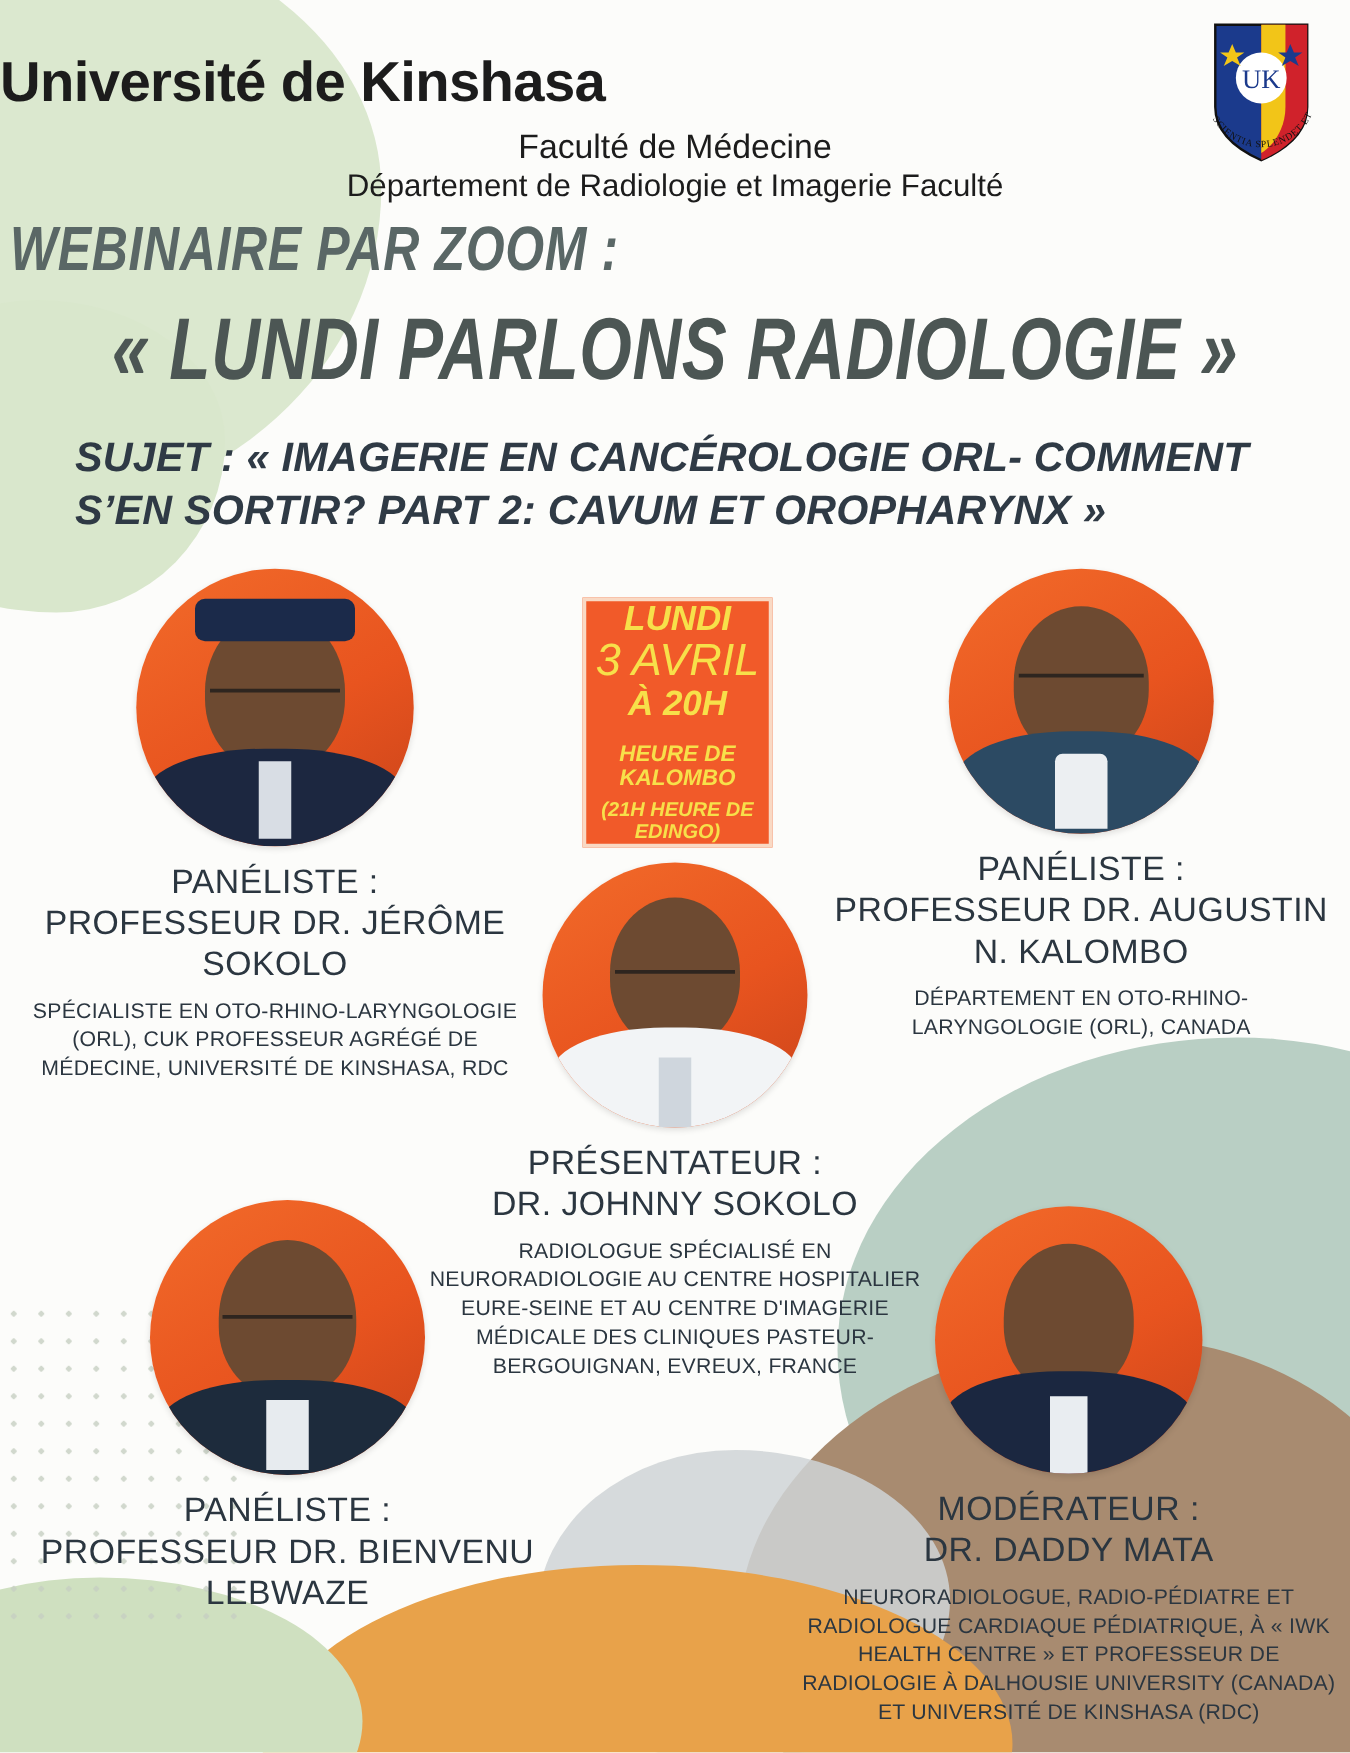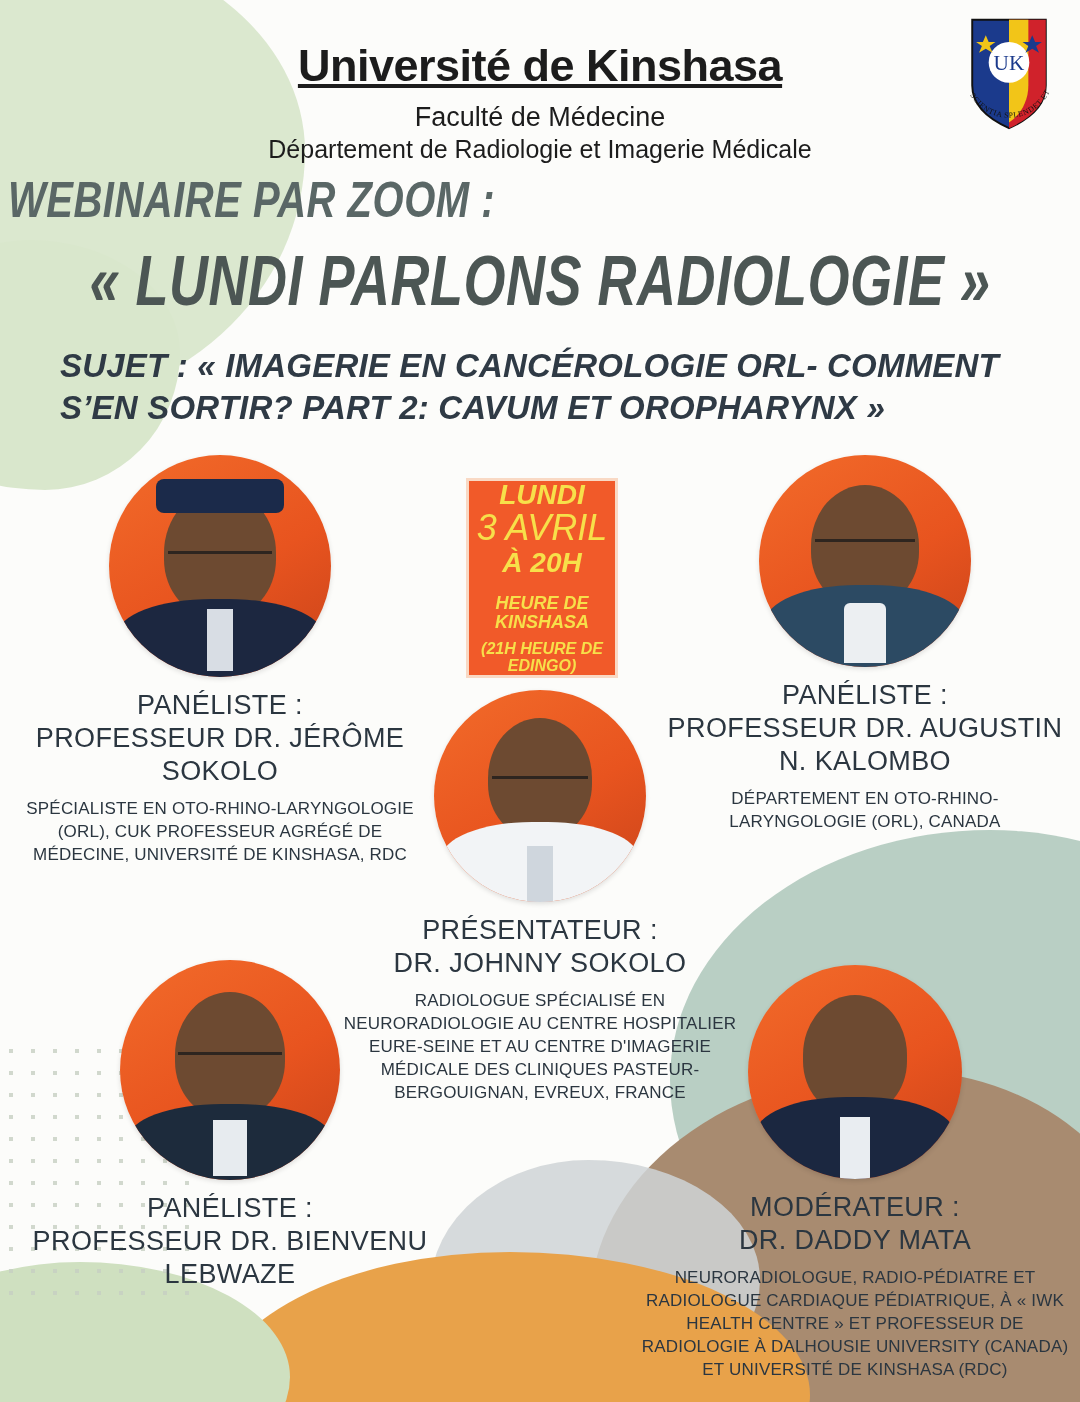--- a/index.html
+++ b/index.html
@@ -72,26 +72,25 @@
 
   
   .content { position: relative; z-index: 4; }
 
   .crest {
     position: absolute; right: 22px; top: 14px;
     width: 98px; height: 120px;
   }
 
   .uni-title {
-    text-align: center;
+    text-align: left;
     font-size: 45px; font-weight: bold;
     color: #1c1c1c;
     letter-spacing: -.5px;
     padding-top: 40px;
-    text-decoration: underline;
   }
   .faculty {
     text-align: center;
     font-size: 27px; color: #1c1c1c;
     margin-top: 10px;
   }
   .dept {
     text-align: center;
     font-size: 25px; color: #1c1c1c;
     margin-top: 2px;
@@ -219,32 +218,32 @@
         <polygon points="74,22 77,29 84,29 78,33 81,40 74,36 67,40 70,33 64,29 71,29" fill="#1b3a8c"></polygon>
         <path id="mottoPath" d="M8 80 A46 46 0 0 0 92 80" fill="none"></path>
         <text font-size="8" fill="#111" font-family="'Liberation Serif', serif" letter-spacing="0.6">
           <textPath href="#mottoPath" startOffset="4%">SCIENTIA SPLENDET ET CONSCIENTIA</textPath>
         </text>
       </svg>
     </div>
 
     <div class="uni-title">Université de Kinshasa</div>
     <div class="faculty">Faculté de Médecine</div>
-    <div class="dept">Département de Radiologie et Imagerie Médicale</div>
+    <div class="dept">Département de Radiologie et Imagerie Faculté</div>
 
     <div class="webinar-line">WEBINAIRE PAR ZOOM :</div>
     <div class="main-title">« LUNDI PARLONS RADIOLOGIE »</div>
     <div class="subject">SUJET : « IMAGERIE EN CANCÉROLOGIE ORL- COMMENT S’EN SORTIR? PART 2: CAVUM ET OROPHARYNX »</div>
 
     <div class="date-badge">
       <div class="d1">LUNDI</div>
       <div class="d2">3 AVRIL</div>
       <div class="d3">À 20H</div>
       <div class="d4">HEURE DE</div>
-      <div class="d5">KINSHASA</div>
+      <div class="d5">KALOMBO</div>
       <div class="d6">(21H HEURE DE EDINGO)</div>
     </div>
 
     <div class="person" id="p-sokolo">
       <div class="avatar" style="width:222px;height:222px;">
         <div class="head" style="width:112px;height:128px;top:34px;"></div>
         <div class="body" style="width:206px;height:78px;bottom:0;background:#1c2740;"></div>
         <div style="position:absolute;left:50%;transform:translateX(-50%);top:24px;width:128px;height:34px;background:#1b2a4a;border-radius:8px;"></div>
         <div class="glasses" style="top:96px;width:104px;"></div>
         <div style="position:absolute;left:50%;transform:translateX(-50%);bottom:6px;width:26px;height:62px;background:#d8dde4;"></div>

